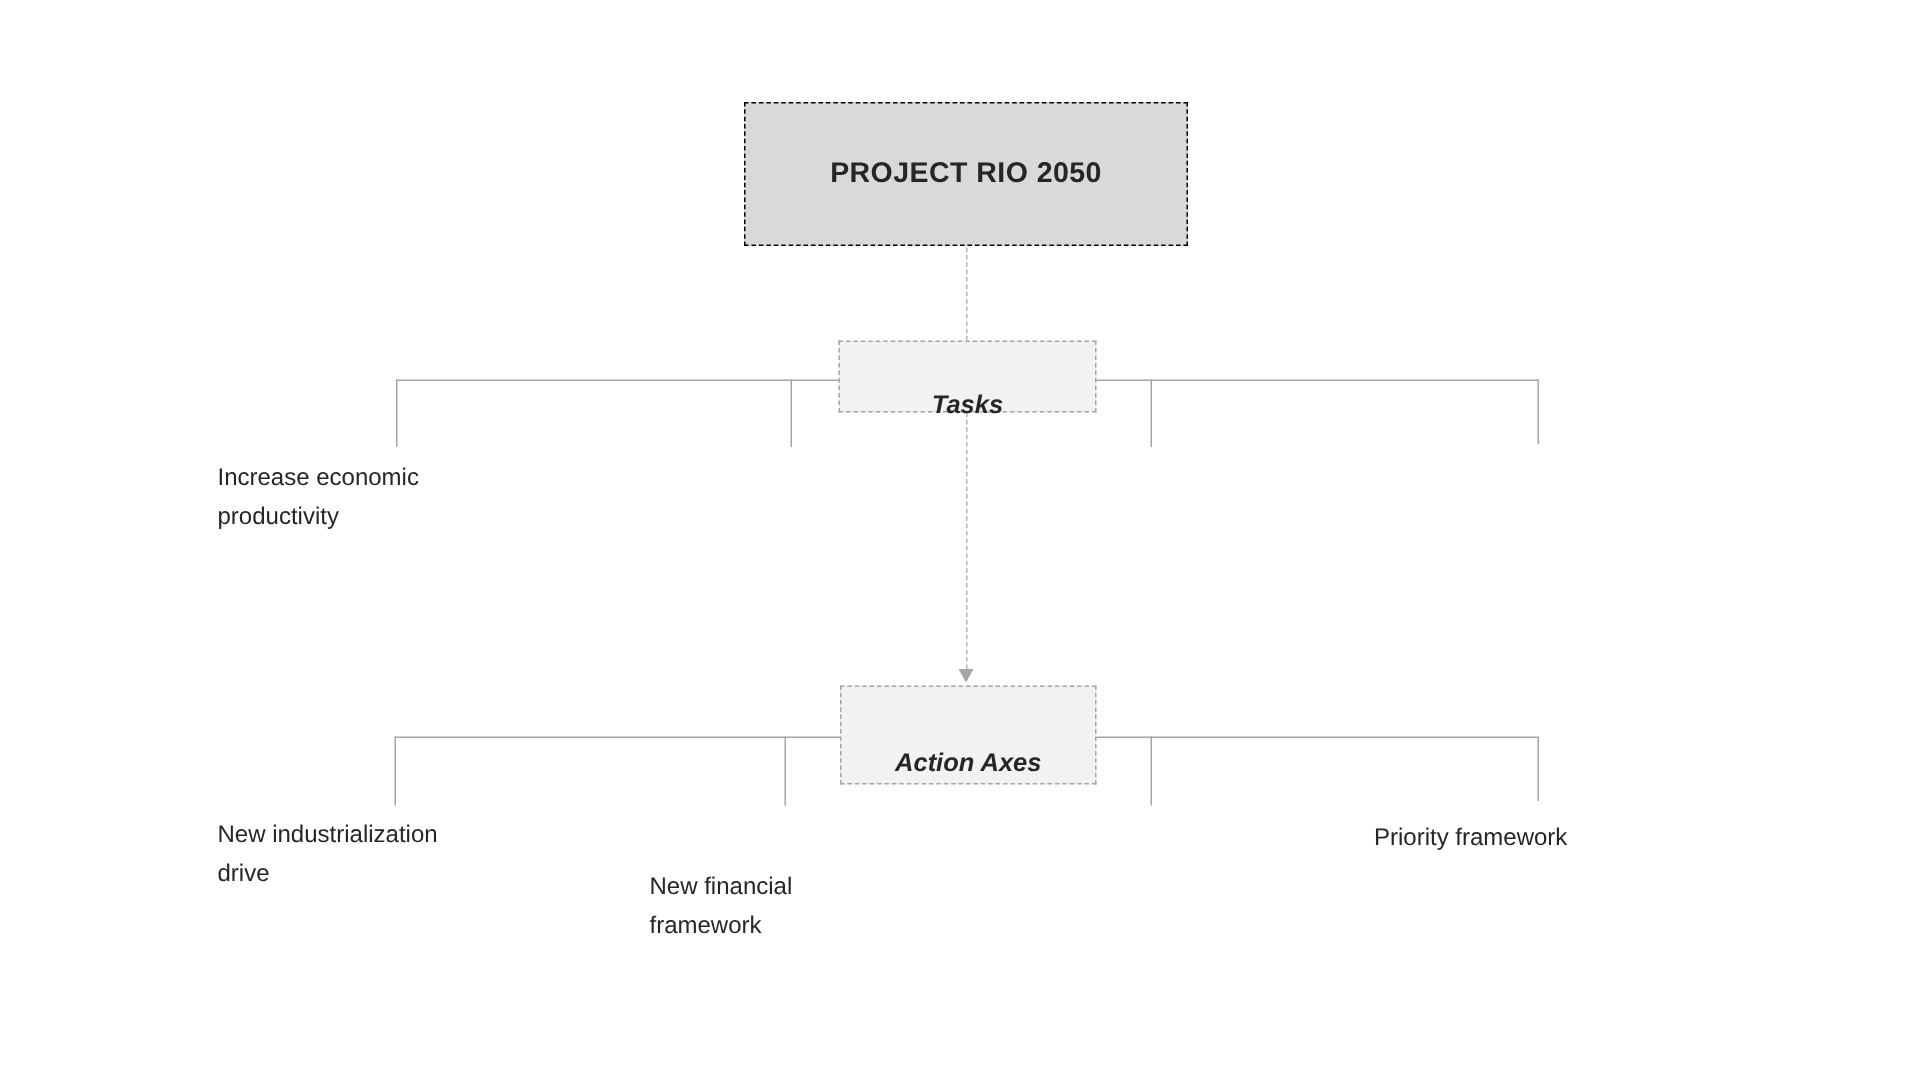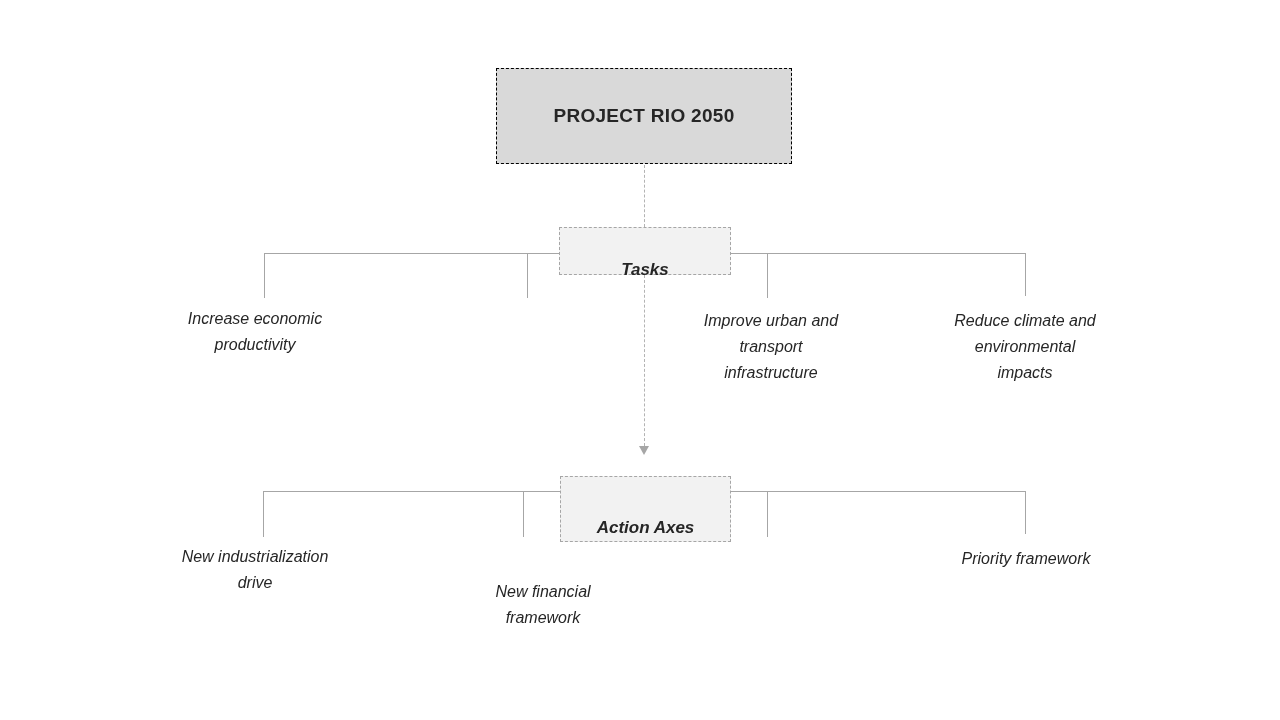--- a/index.html
+++ b/index.html
@@ -65,30 +65,28 @@
     box-sizing: border-box;
   }
   .node-box .node-title {
     font-size: 17px;
     font-weight: bold;
     font-style: italic;
     color: var(--text, #1a1a1a);
     margin-top: 37px;
   }
   .node-tasks  { left: 559px; top: 227px; width: 172px; height: 48px; }
-  .node-action { left: 560px; top: 476px; width: 171px; height: 66px; }
+  .node-action { left: 560px; top: 457px; width: 171px; height: 66px; }
   
   .leaf {
     position: absolute;
     width: 220px;
     font-size: 16px;
-    font-style: italic;
     line-height: 26px;
     color: var(--text, #262626);
-    text-align: center;
     white-space: pre-line;
   }
 </style>
 </head>
 <body>
 
 <div class="stage">
 
   <div class="vdash" style="left:644px; top:165px; height:62px;"></div>
 
@@ -110,26 +108,20 @@
   <div class="root-box">
     <span class="title">PROJECT RIO 2050</span>
   </div>
 
   <div class="node-box node-tasks">
     <span class="node-title">Tasks</span>
   </div>
 
   <div class="leaf" style="left:145px; top:306px;">Increase economic
 productivity</div>
-  <div class="leaf" style="left:661px; top:308px;">Improve urban and
-transport
-infrastructure</div>
-  <div class="leaf" style="left:915px; top:308px;">Reduce climate and
-environmental
-impacts</div>
 
   <div class="node-box node-action">
     <span class="node-title">Action Axes</span>
   </div>
 
   <div class="leaf" style="left:145px; top:544px;">New industrialization
 drive</div>
   <div class="leaf" style="left:433px; top:546px;margin-top:33px;">New financial
 framework</div>
   <div class="leaf" style="left:916px; top:546px;">Priority framework</div>

